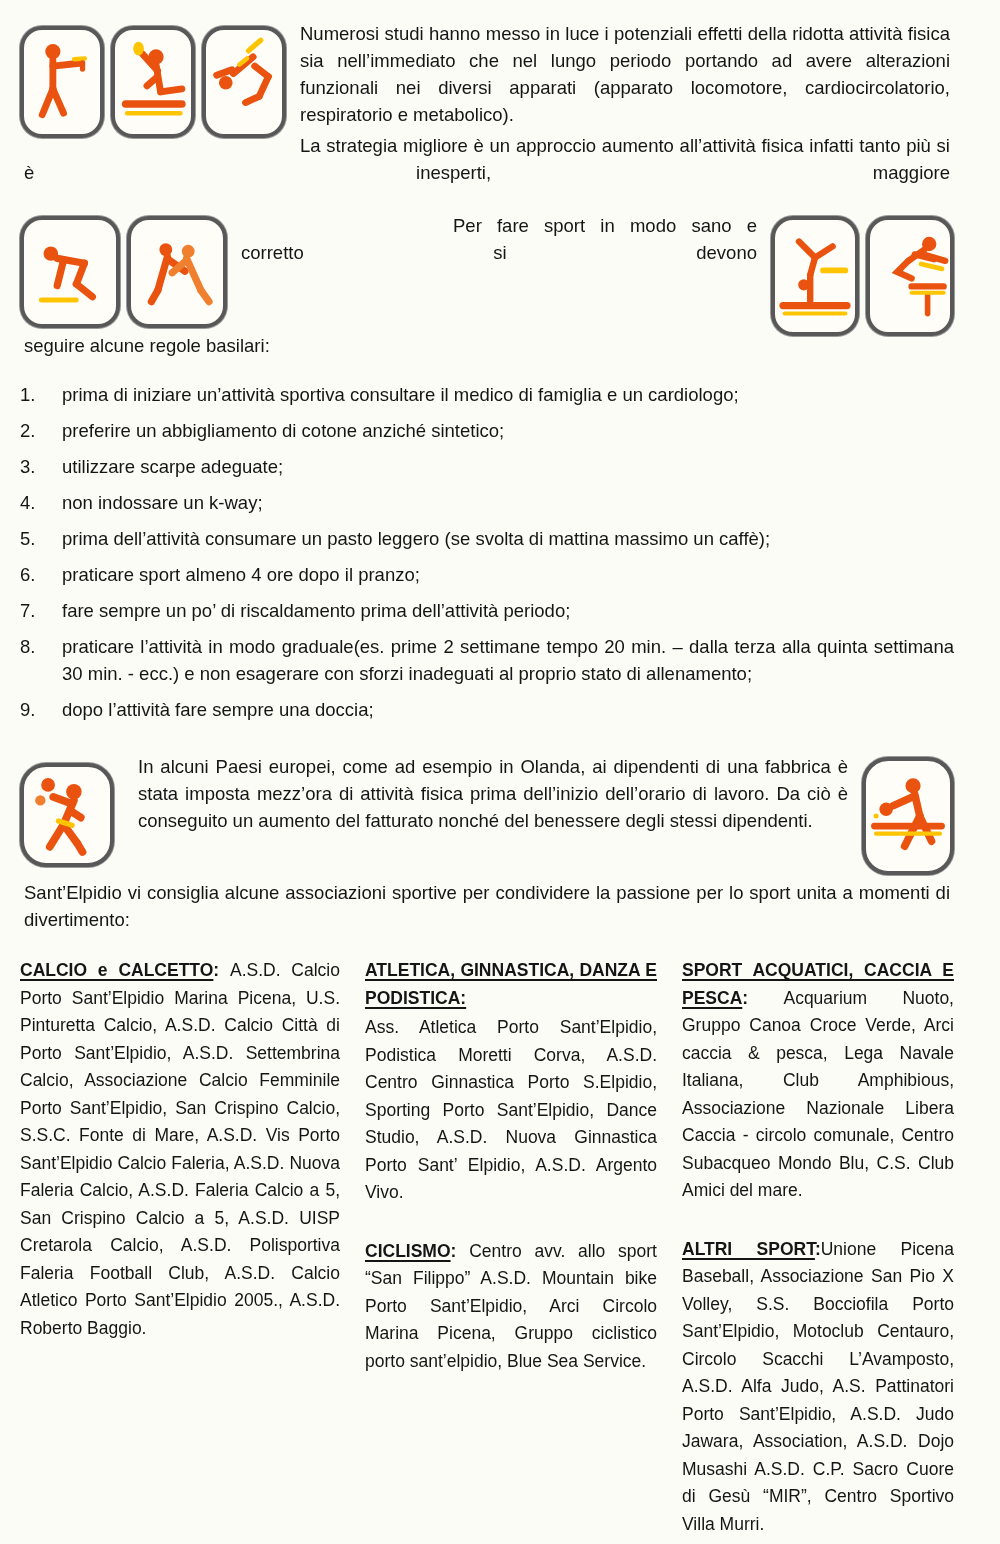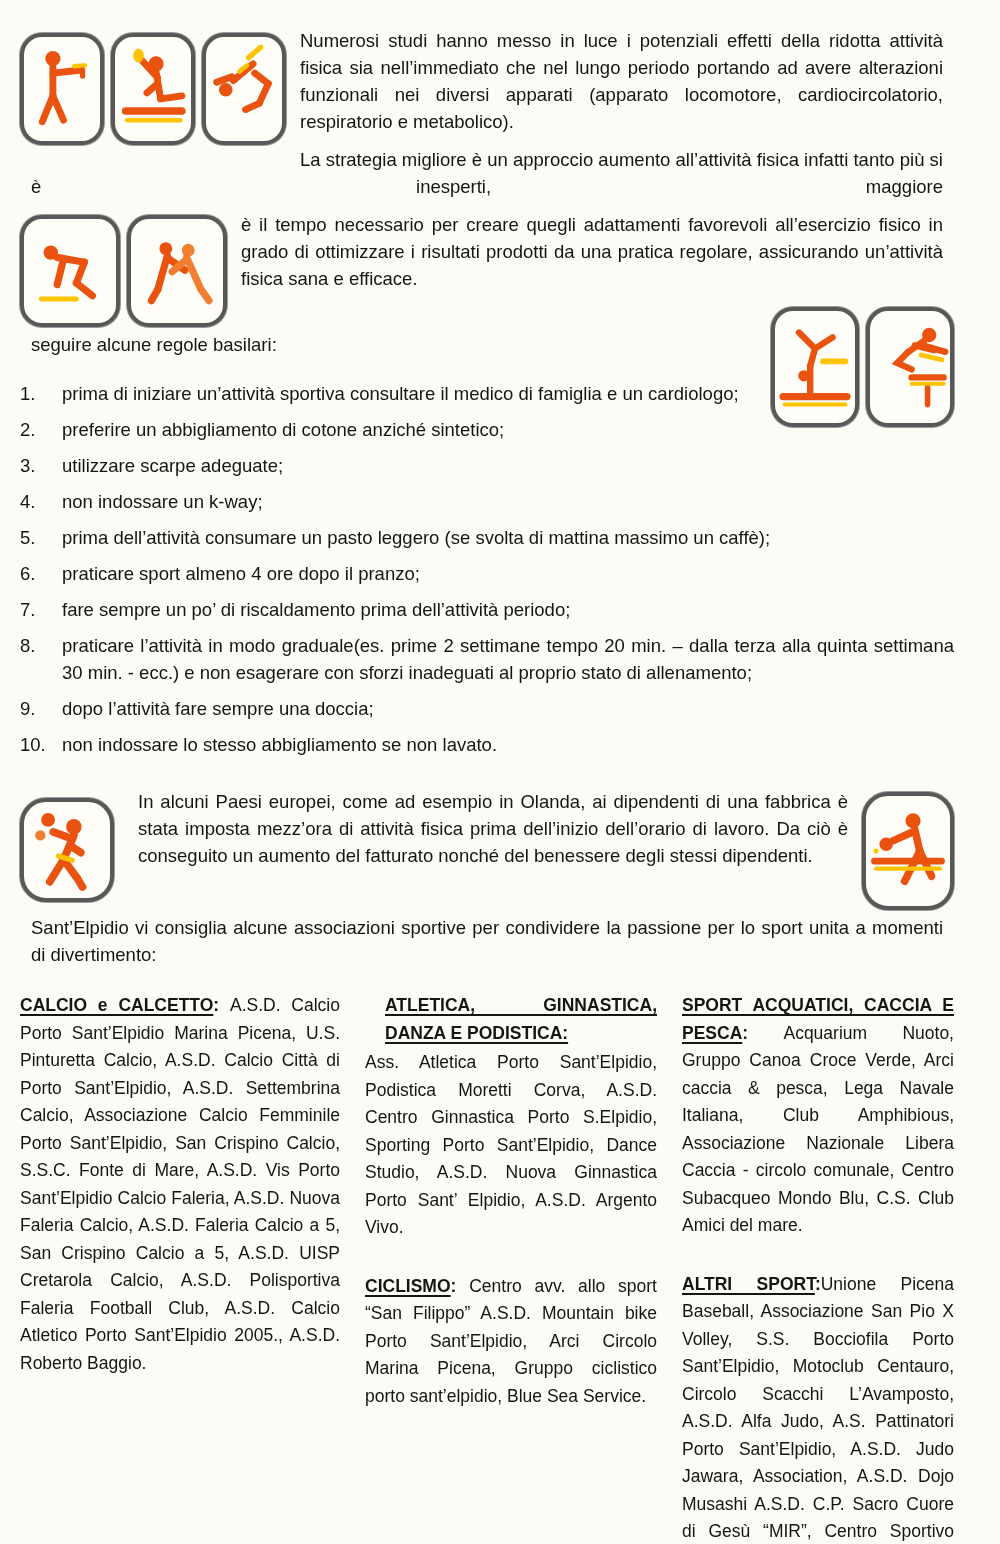--- a/index.html
+++ b/index.html
@@ -3,21 +3,21 @@
 <meta charset="utf-8">
 <style>
   html,body{margin:0;padding:0;}
   body{
     width:1000px;height:1544px;overflow:hidden;
     background:#fcfcf6;color:#151515;
     font-family:"Liberation Sans","DejaVu Sans",sans-serif;
     font-size:18.5px;line-height:27px;
   }
   .page{padding:16px 46px 0 20px;position:relative;}
-  p{margin:11px;}
+  p{margin:4px;}
   .just{text-align:justify;}
   .jlast{text-align:justify;text-align-last:justify;}
 
   
   .pictobox{
     display:inline-block;background:#fffdf8;
     border:4px solid #585858;border-radius:22px;
     box-sizing:border-box;vertical-align:top;
     box-shadow:0 0 0 1px #9a9a9a;
   }
@@ -49,21 +49,21 @@
 
   
   .cols{display:flex;gap:25px;margin-top:24px;}
   .col{font-size:17.5px;line-height:27.5px;}
   .col1{width:320px;flex:none;}
   .col2{width:292px;flex:none;}
   .col3{flex:1;}
   .cb{margin:0 0 31px 0;text-align:justify;}
   .hd{font-weight:bold;}
   .u{text-decoration:underline;text-decoration-thickness:2px;text-underline-offset:3px;}
-  .hdblock{display:block;text-align:justify;margin-bottom:2px;margin-left:20px;}
+  .hdblock{display:block;text-align:justify;margin-bottom:2px;}
 </style>
 </head>
 <body>
 
 <div class="page">
 
   <div>
     <span class="fl iconrow">
       <span class="pictobox box-top">
         <svg viewBox="0 0 100 130">
@@ -133,21 +133,20 @@
           <path d="M62 48 L80 88" stroke="#f08030"></path>
               <path d="M60 52 L44 66" stroke="#f08030"></path>
           <path d="M26 88 L18 102" stroke="#ea530f"></path>
               <path d="M80 88 L90 102" stroke="#f08030"></path>
         </g>
         <circle cx="36" cy="37" r="8" fill="#ea530f"></circle>
             <circle cx="64" cy="39" r="8" fill="#f08030"></circle>
           </svg>
       </span>
     </span>
-    <p class="just">è il tempo necessario per creare quegli adattamenti favorevoli all’esercizio fisico in grado di ottimizzare i risultati prodotti da una pratica regolare, assicurando un’attività fisica sana e efficace.</p>
     <span class="fr iconrow">
       <span class="pictobox box-right">
         <svg viewBox="0 0 100 130">
             <g stroke="#ea530f" stroke-width="8" stroke-linecap="round" fill="none">
           <path d="M44 96 L44 64"></path>
               <path d="M44 64 L50 42"></path>
               <path d="M50 42 L30 22"></path>
               <path d="M50 42 L72 28"></path>
           <path d="M10 102 L90 102" stroke-width="9"></path>
         </g>
@@ -165,20 +164,21 @@
               <path d="M48 46 L34 60 L52 68"></path>
           <path d="M52 78 L92 78"></path>
               <path d="M72 90 L72 112" stroke-width="7"></path>
         </g>
         <circle cx="74" cy="25" r="9" fill="#ea530f"></circle>
         <path d="M64 50 L90 56" stroke="#ffc400" stroke-width="6" stroke-linecap="round" fill="none"></path>
         <path d="M52 86 L92 86" stroke="#ffc400" stroke-width="5" stroke-linecap="round" fill="none"></path>
           </svg>
       </span>
     </span>
+    <p class="perfare">Per fare sport in modo sano e corretto si devono</p>
     <p class="seguire">seguire alcune regole basilari:</p>
   </div>
 
   <div class="rules">
     <div class="rule">
         <span class="rnum">1.</span>
         <span class="rtxt">prima di iniziare un’attività sportiva consultare il medico di famiglia e un cardiologo;</span>
       </div>
     <div class="rule">
         <span class="rnum">2.</span>
@@ -204,24 +204,20 @@
         <span class="rnum">7.</span>
         <span class="rtxt">fare sempre un po’ di riscaldamento prima dell’attività periodo;</span>
       </div>
     <div class="rule">
         <span class="rnum">8.</span>
         <span class="rtxt">praticare l’attività in modo graduale(es. prime 2 settimane tempo 20 min. – dalla terza alla quinta settimana 30 min. - ecc.) e non esagerare con sforzi inadeguati al proprio stato di allenamento;</span>
       </div>
     <div class="rule">
         <span class="rnum">9.</span>
         <span class="rtxt">dopo l’attività fare sempre una doccia;</span>
-      </div>
-    <div class="rule">
-        <span class="rnum">10.</span>
-        <span class="rtxt">non indossare lo stesso abbigliamento se non lavato.</span>
       </div>
   </div>
 
   <div class="olanda">
     <span class="fl pictobox box-ol-l" style="margin-right:24px;margin-top:10px;">
       <svg viewBox="0 0 100 110">
           <g stroke="#ea530f" stroke-width="9" stroke-linecap="round" fill="none">
         <path d="M58 38 L46 66"></path>
             <path d="M56 42 L34 34"></path>
             <path d="M54 50 L66 58"></path>

